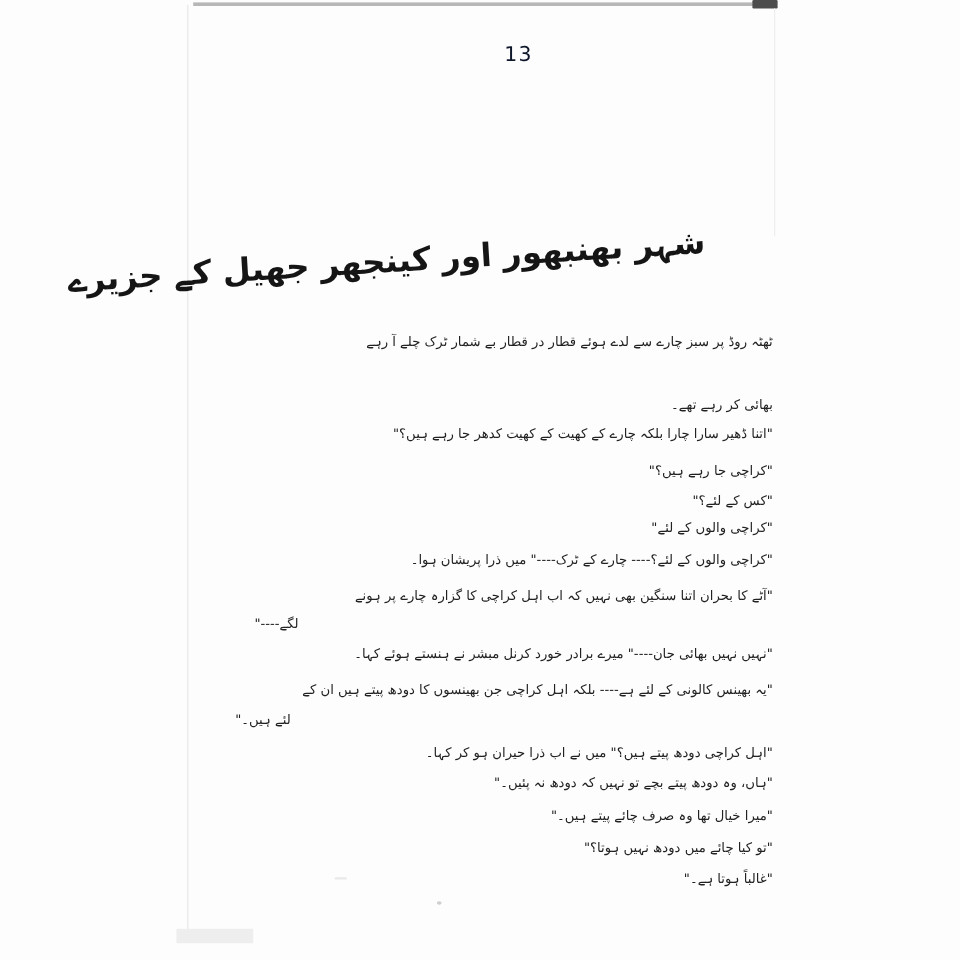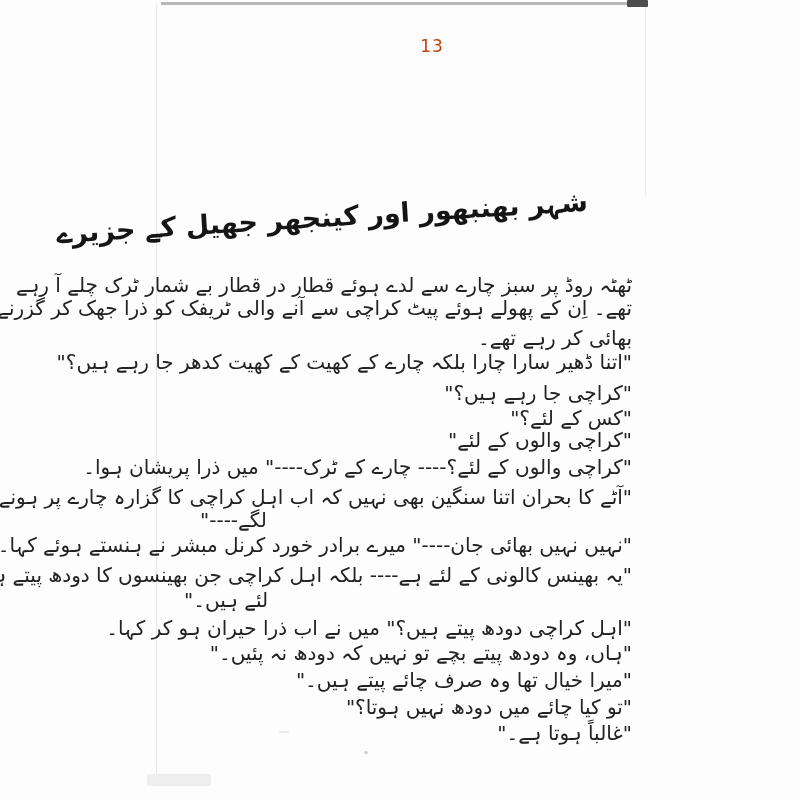--- a/index.html
+++ b/index.html
@@ -19,34 +19,34 @@
   .edge-top{position:absolute;left:161px;top:2px;width:484px;height:3px;background:#aaaaaa;opacity:.85;}
   .edge-top-blob{position:absolute;left:627px;top:0px;width:21px;height:7px;background:#4d4d4d;border-radius:1px;}
   .edge-left{position:absolute;left:156px;top:4px;width:1px;height:776px;background:#e7e7e7;}
   .edge-right{position:absolute;left:645px;top:7px;width:1px;height:190px;background:#eeeeee;}
   .smudge-bottom{position:absolute;left:147px;top:774px;width:64px;height:12px;background:#eeeeee;}
   .speck-1{position:absolute;left:364px;top:751px;width:4px;height:3px;background:#cfcfcf;border-radius:50%;}
   .speck-2{position:absolute;left:279px;top:731px;width:10px;height:2px;background:#e9e9e9;border-radius:2px;}
 
   .page-number{
     position:absolute;left:410px;top:36px;width:44px;
-    text-align:center;font-size:17px;letter-spacing:1px;color:#c2410c;
+    text-align:center;font-size:17px;letter-spacing:1px;color:#0f172a;
   }
   .chapter-title{
     position:absolute;left:248px;top:196px;width:340px;
     text-align:center;direction:rtl;
     font-size:27px;font-weight:bold;color:#151515;
     transform:rotate(-3.5deg);
     white-space:nowrap;
   }
   .body-text{position:absolute;inset:0;}
   .text-line{
-    position:absolute;left:182px;width:450px;
+    position:absolute;left:194px;width:450px;
     direction:rtl;
-    font-size:20px;line-height:26px;color:var(--ink);
+    font-size:11px;line-height:26px;color:var(--ink);
     white-space:nowrap;
   }
   .text-line.right{text-align:right;}
   .text-line.left{text-align:left;}
 </style>
 </head>
 <body>
 
 <div class="page">
 
@@ -57,21 +57,20 @@
   <div class="smudge-bottom"></div>
   <div class="speck-1"></div>
   <div class="speck-2"></div>
 
   <div class="page-number">13</div>
 
   <div class="chapter-title">شہر بھنبھور اور کینجھر جھیل کے جزیرے</div>
 
   <div class="body-text">
       <div class="text-line right" dir="rtl" style="top: 272px; padding-right: 63px;">ٹھٹہ روڈ پر سبز چارے سے لدے ہوئے قطار در قطار بے شمار ٹرک چلے آ رہے</div>
-      <div class="text-line right" dir="rtl" style="top: 295px; padding-right: 0px;">تھے۔ اِن کے پھولے ہوئے پیٹ کراچی سے آنے والی ٹریفک کو ذرا جھک کر گزرنے پر</div>
       <div class="text-line right" dir="rtl" style="top: 325px; padding-right: 24px;">بھائی کر رہے تھے۔</div>
       <div class="text-line right" dir="rtl" style="top: 349px; padding-right: 38px;">"اتنا ڈھیر سارا چارا بلکہ چارے کے کھیت کے کھیت کدھر جا رہے ہیں؟"</div>
       <div class="text-line right" dir="rtl" style="top: 380px; padding-right: 56px;">"کراچی جا رہے ہیں؟"</div>
       <div class="text-line right" dir="rtl" style="top: 405px; padding-right: 52px;">"کس کے لئے؟"</div>
       <div class="text-line right" dir="rtl" style="top: 427px; padding-right: 44px;">"کراچی والوں کے لئے"</div>
       <div class="text-line right" dir="rtl" style="top: 454px; padding-right: 20px;">"کراچی والوں کے لئے؟---- چارے کے ٹرک----" میں ذرا پریشان ہوا۔</div>
       <div class="text-line right" dir="rtl" style="top: 484px; padding-right: 0px;">"آٹے کا بحران اتنا سنگین بھی نہیں کہ اب اہل کراچی کا گزارہ چارے پر ہونے</div>
       <div class="text-line left" dir="rtl" style="top: 507px; padding-left: 18px;">لگے----"</div>
       <div class="text-line right" dir="rtl" style="top: 532px; padding-right: 22px;">"نہیں نہیں بھائی جان----" میرے برادر خورد کرنل مبشر نے ہنستے ہوئے کہا۔</div>
       <div class="text-line right" dir="rtl" style="top: 562px; padding-right: 0px;">"یہ بھینس کالونی کے لئے ہے---- بلکہ اہل کراچی جن بھینسوں کا دودھ پیتے ہیں ان کے</div>

